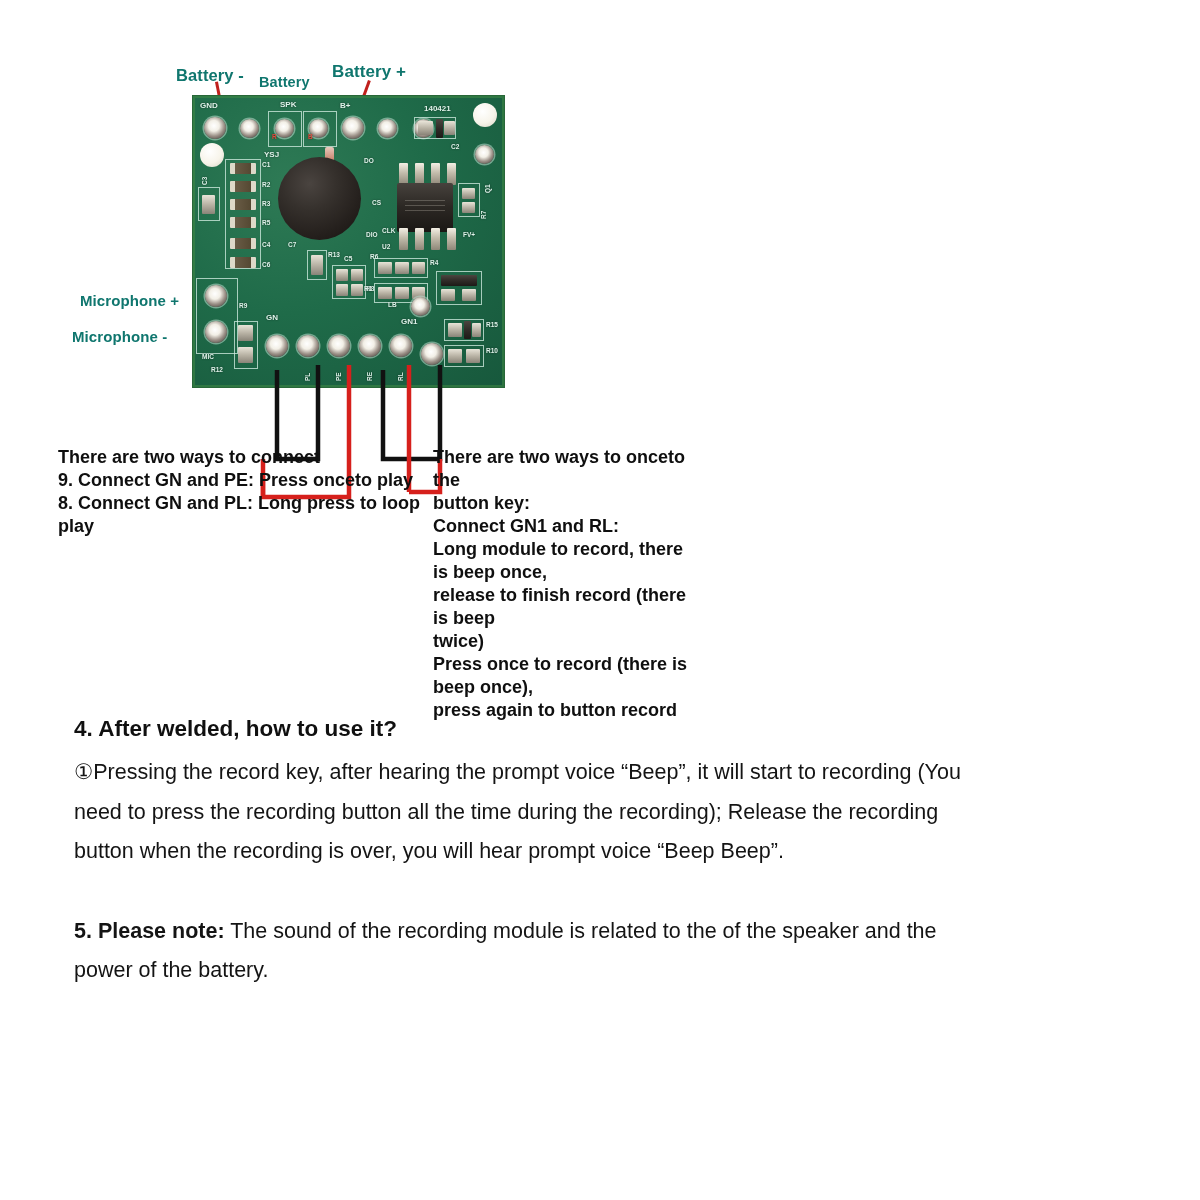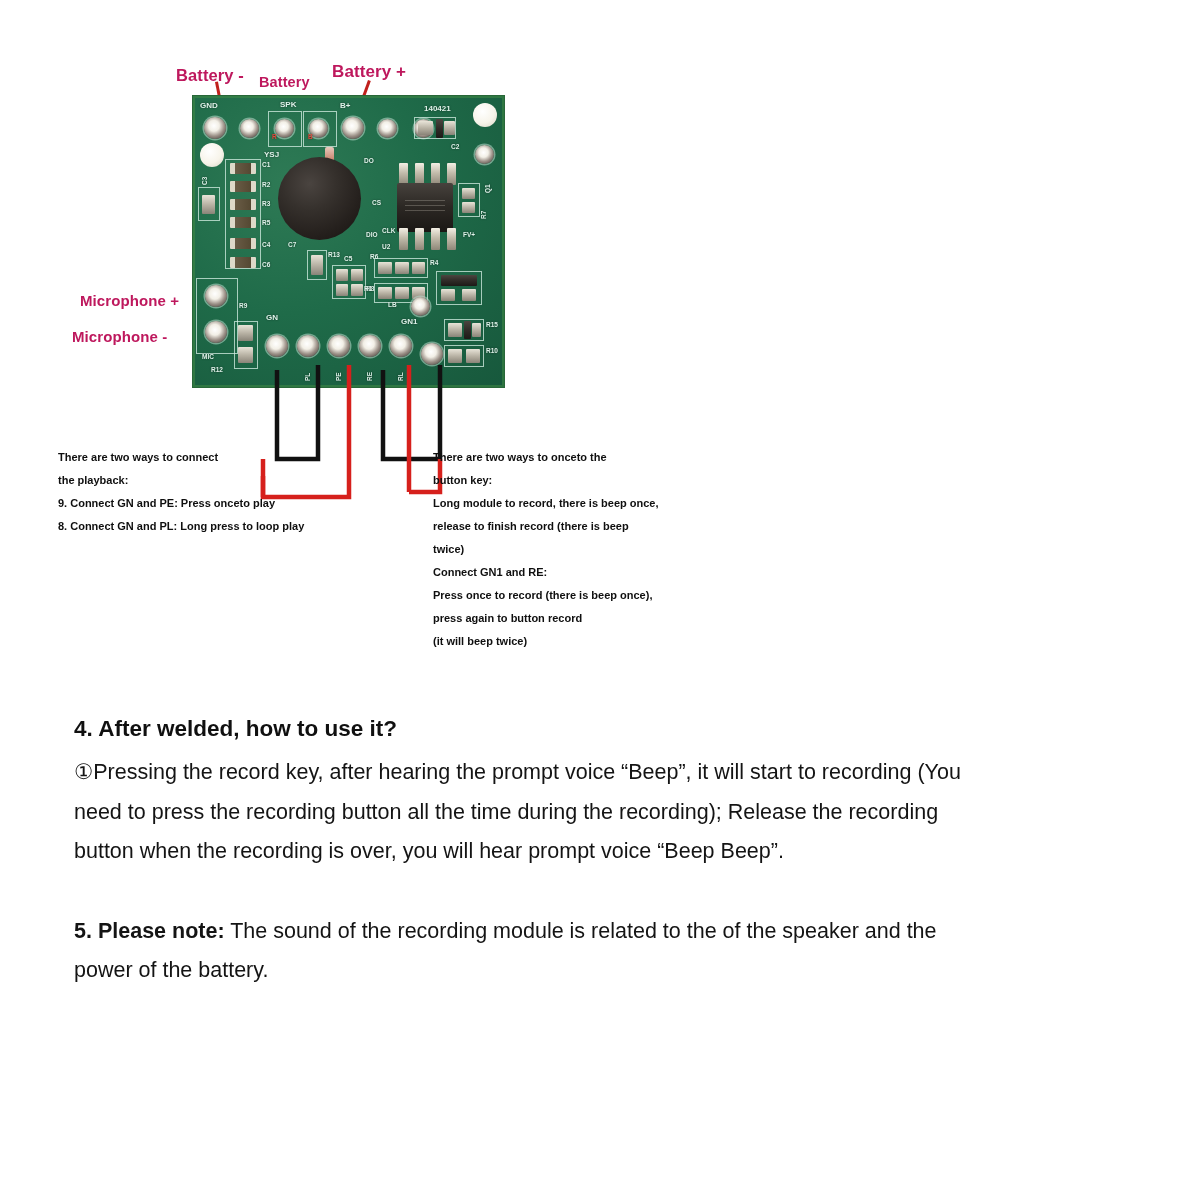--- a/index.html
+++ b/index.html
@@ -25,21 +25,21 @@
     position: absolute;
     left: 0; top: 0;
     width: 1200px;
     height: 700px;
   }
 
   
   .callout {
     position: absolute;
     font-weight: bold;
-    color: #be185d;
+    color: #0f766e;
     white-space: nowrap;
     letter-spacing: 0.1px;
   }
   #lbl-battery-minus { left: 176px; top: 66px; font-size: 16.5px; }
   #lbl-speaker       { left: 259px; top: 74px; font-size: 14.5px; }
   #lbl-battery-plus  { left: 332px; top: 62px; font-size: 17px; }
   #lbl-mic-plus      { left: 80px;  top: 292px; font-size: 15px; }
   #lbl-mic-minus     { left: 72px;  top: 328px; font-size: 15px; }
 
   
@@ -168,21 +168,21 @@
   }
 
   
   #wires { position: absolute; left: 0; top: 0; width: 1200px; height: 700px; pointer-events: none; }
 
   
   .annot {
     position: absolute;
     font-weight: bold;
     color: #0f0f0f;
-    font-size: 11px;
+    font-size: 18px;
     line-height: 23px;
   }
   #annot-left  { left: 58px;  top: 446px; width: 390px; }
   #annot-right { left: 433px; top: 446px; width: 260px; }
 
   
   #body-copy {
     position: absolute;
     left: 74px;
     top: 712px;
@@ -384,35 +384,33 @@
       <polyline points="263,459 263,497" fill="none" stroke="#d6201c" stroke-width="4.5"></polyline>
       <line x1="263" y1="459" x2="318" y2="459" stroke="#d6201c" stroke-width="0"></line>
 
       <polyline points="383,370 383,459 440,459 440,365" fill="none" stroke="#111111" stroke-width="4.5"></polyline>
       <polyline points="409,492 409,365" fill="none" stroke="#d6201c" stroke-width="4.5"></polyline>
       <polyline points="409,492 440,492 440,459" fill="none" stroke="#d6201c" stroke-width="4.5"></polyline>
     </svg>
 
     <div class="annot" id="annot-left">
       <div>There are two ways to connect</div>
-      <div>the playback:</div>
       <div>9. Connect GN and PE: Press onceto play</div>
       <div>8. Connect GN and PL: Long press to loop play</div>
     </div>
 
     <div class="annot" id="annot-right">
       <div>There are two ways to onceto the</div>
       <div>button key:</div>
+      <div>Connect GN1 and RL:</div>
       <div>Long module to record, there is beep once,</div>
       <div>release to finish record (there is beep</div>
       <div>twice)</div>
-      <div>Connect GN1 and RE:</div>
       <div>Press once to record (there is beep once),</div>
       <div>press again to button record</div>
-      <div>(it will beep twice)</div>
     </div>
   </div>
 
   <div id="body-copy">
     <h2 class="heading">4. After welded, how to use it?</h2>
     <p class="para">①Pressing the record key, after hearing the prompt voice “Beep”, it will start to recording (You need to press the recording button all the time during the recording); Release the recording button when the recording is over, you will hear prompt voice “Beep Beep”.</p>
     <p class="para para-note"><span class="note-lead">5. Please note:</span><span> The sound  of the recording module is related to the  of the speaker and the power of the battery.</span></p>
   </div>
 
 </div>

